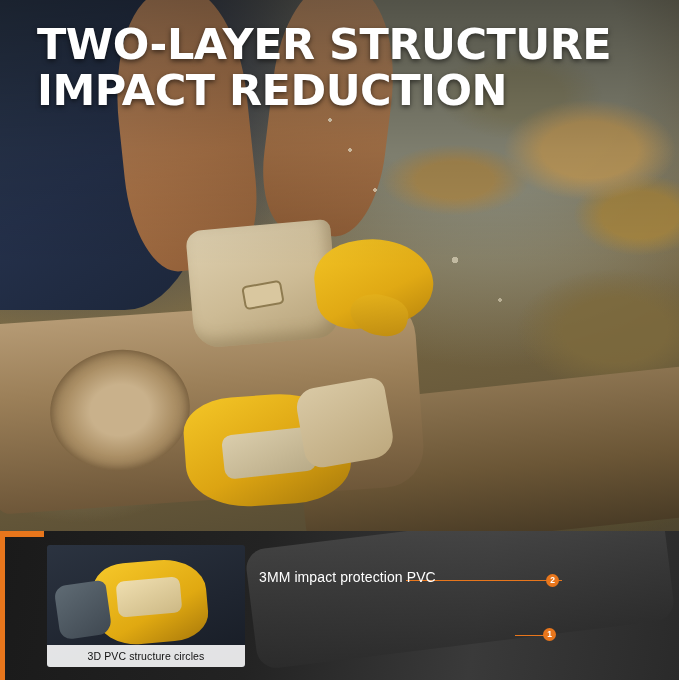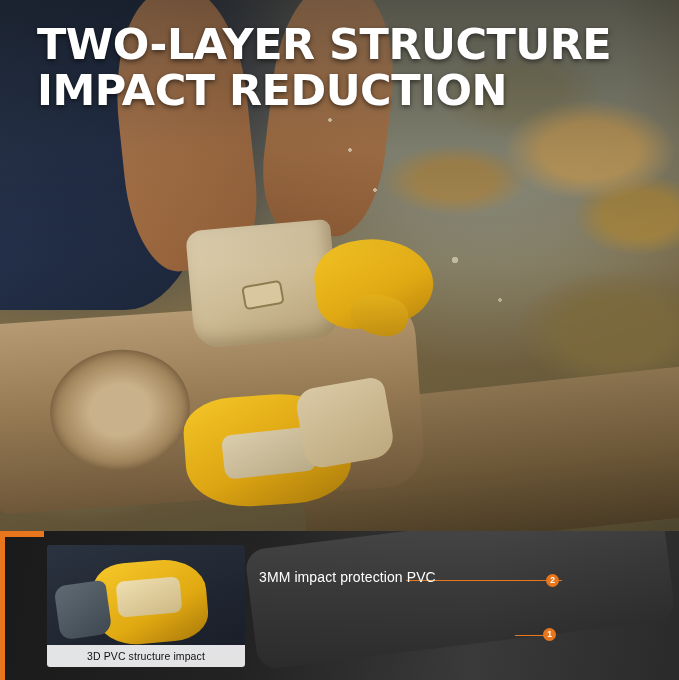--- a/index.html
+++ b/index.html
@@ -335,21 +335,21 @@
 
   <div class="bottom">
     <div class="bottom-log"></div>
     <div class="accent-bar"></div>
     <div class="accent-bar2"></div>
 
     <div class="card">
       <div class="card-glove"></div>
       <div class="card-glove-pad"></div>
       <div class="card-glove-cuff"></div>
-      <div class="card-caption">3D PVC structure impact</div>
+      <div class="card-caption">3D PVC structure circles</div>
     </div>
 
   </div>
 
   <div class="lead-line lead-1"></div>
   <div class="lead-line lead-2"></div>
 
   <div class="callout callout-1">3MM impact protection PVC</div>
 
   <div class="num-badge badge-2">2</div>

